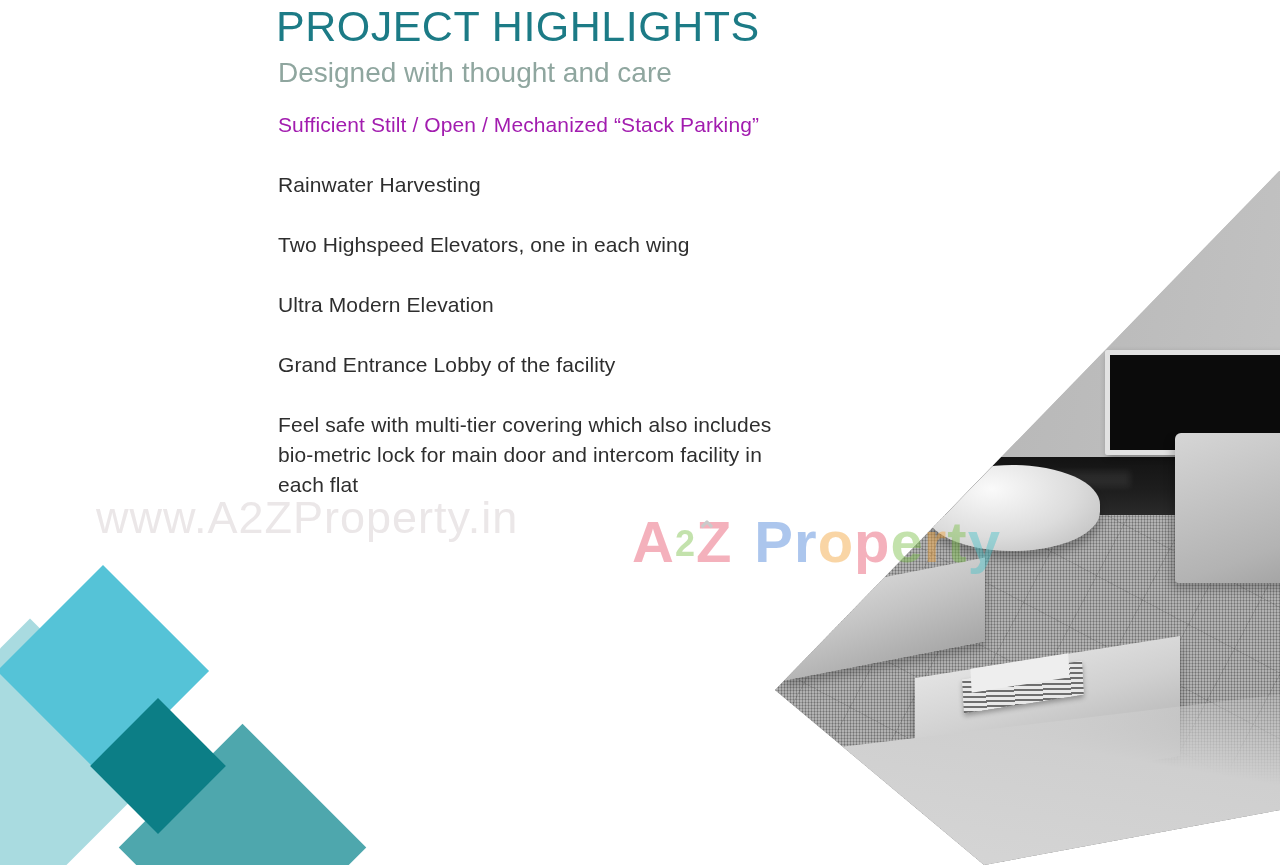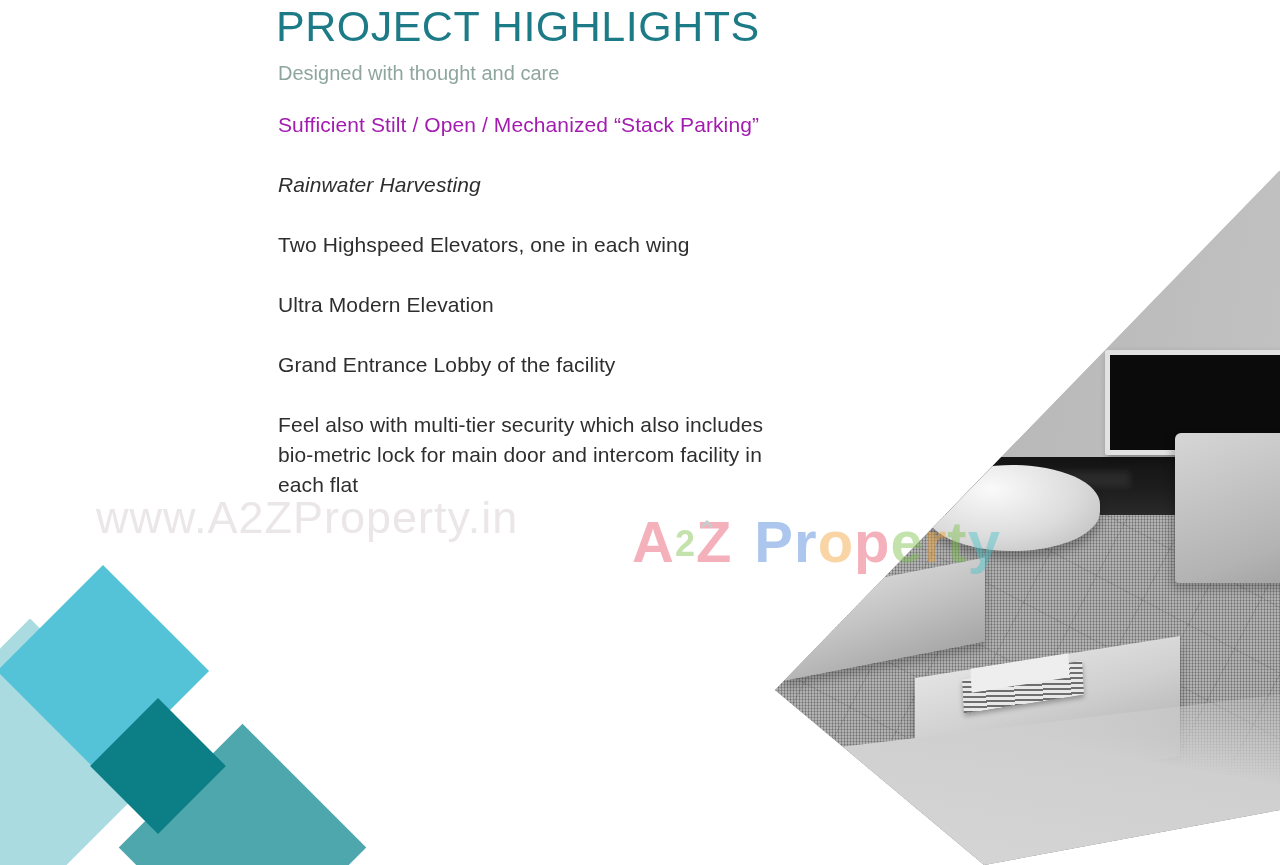--- a/index.html
+++ b/index.html
@@ -152,21 +152,21 @@
     font-size: 43px;
     font-weight: 400;
     letter-spacing: .5px;
     line-height: 52px;
     white-space: nowrap;
   }
   .subtitle {
     position: absolute;
     left: 278px;
     top: 58px;
-    font-size: 20px;
+    font-size: 28px;
     font-weight: 400;
     line-height: 30px;
     white-space: nowrap;
   }
 
   
   .highlights {
     position: absolute;
     left: 278px;
     top: 110px;
@@ -259,20 +259,20 @@
 
   <div class="wm-logo">
     <span class="l-roof">⌃</span><span class="l-a">A</span><span class="l-2">2</span><span class="l-z">Z</span><span class="l-sp"></span><span class="l-p">P</span><span class="l-r">r</span><span class="l-o">o</span><span class="l-p2">p</span><span class="l-e">e</span><span class="l-r2">r</span><span class="l-t">t</span><span class="l-y">y</span>
   </div>
 
   <div class="title" style="color: rgb(28, 123, 134); text-align: right;">PROJECT HIGHLIGHTS</div>
   <div class="subtitle" style="color: rgb(143, 166, 159);">Designed with thought and care</div>
 
   <ul class="highlights">
     <li class="hl-item" style="color: #a21caf;">Sufficient Stilt / Open / Mechanized “Stack Parking”</li>
-    <li class="hl-item" style="color: rgb(46, 46, 46); font-style: italic;">Rainwater Harvesting</li>
+    <li class="hl-item" style="color: rgb(46, 46, 46);">Rainwater Harvesting</li>
     <li class="hl-item" style="color: rgb(46, 46, 46);">Two Highspeed Elevators, one in each wing</li>
     <li class="hl-item" style="color: rgb(46, 46, 46);">Ultra Modern Elevation</li>
     <li class="hl-item" style="color: rgb(46, 46, 46);">Grand Entrance Lobby of the facility</li>
-    <li class="hl-item" style="color: rgb(46, 46, 46);">Feel also with multi-tier security which also includes bio-metric lock for main door and intercom facility in each flat</li>
+    <li class="hl-item" style="color: rgb(46, 46, 46);">Feel safe with multi-tier covering which also includes bio-metric lock for main door and intercom facility in each flat</li>
   </ul>
 
 </div>
 
 </body></html>

